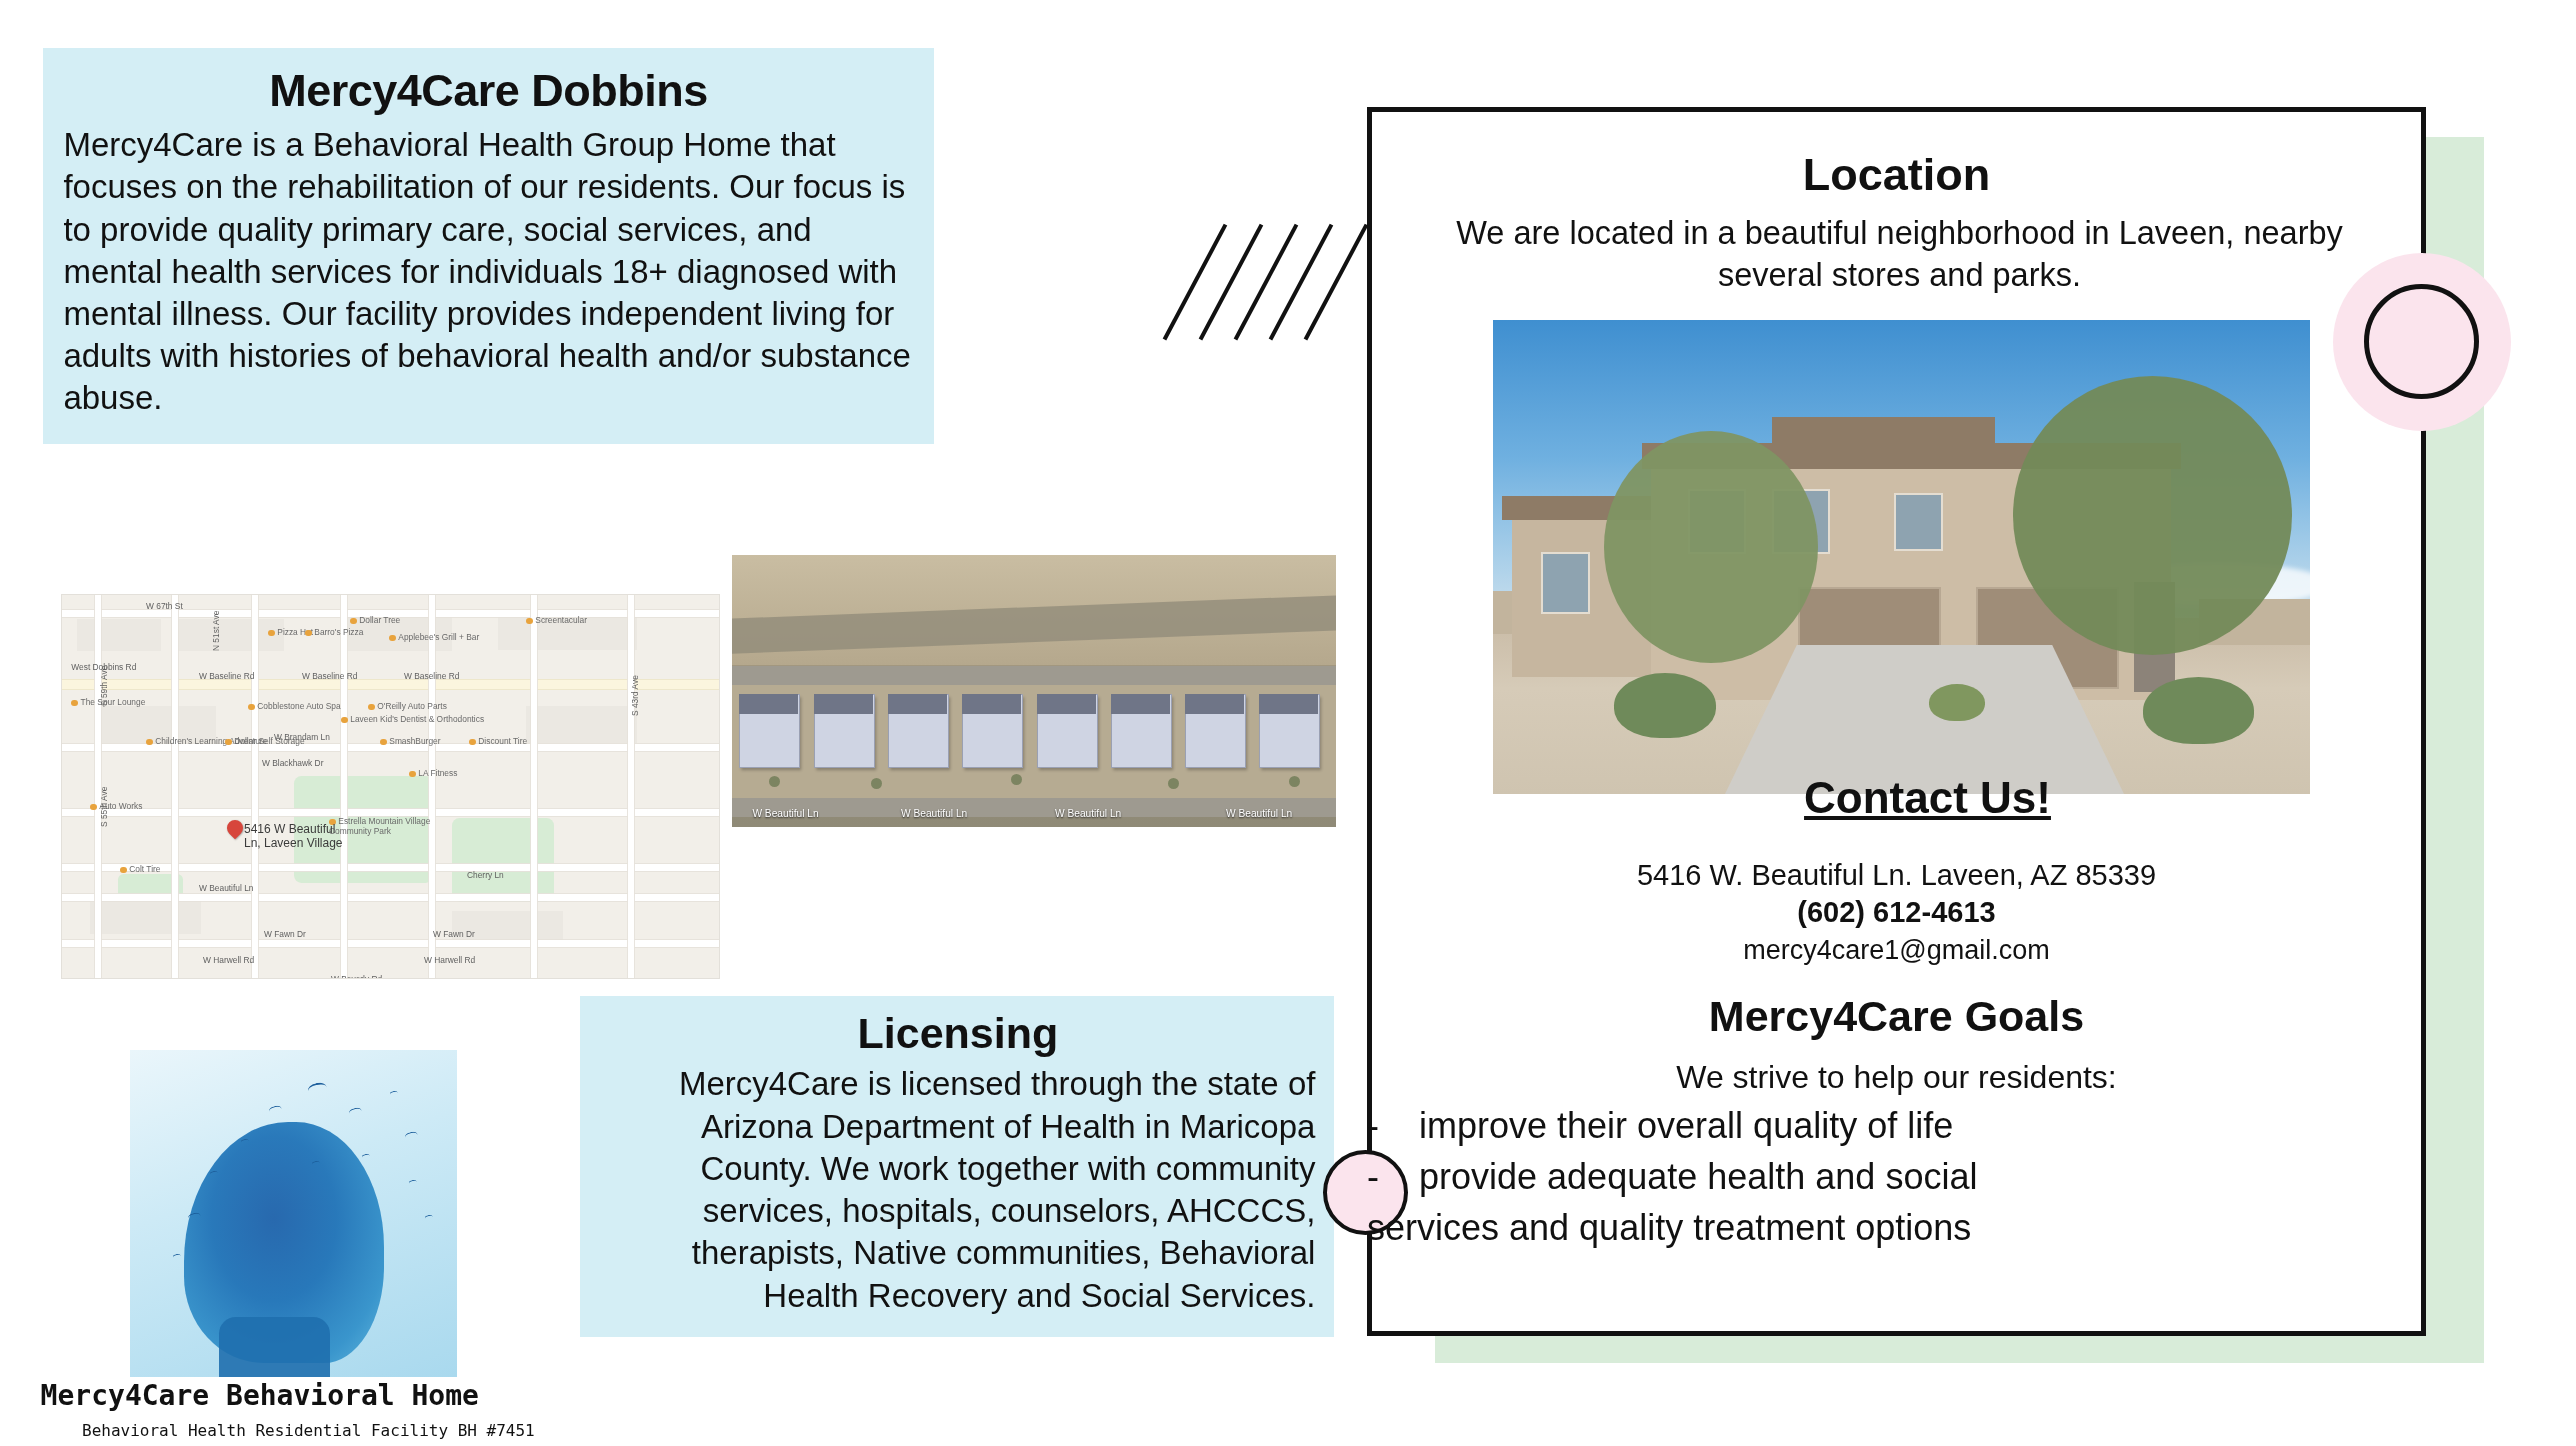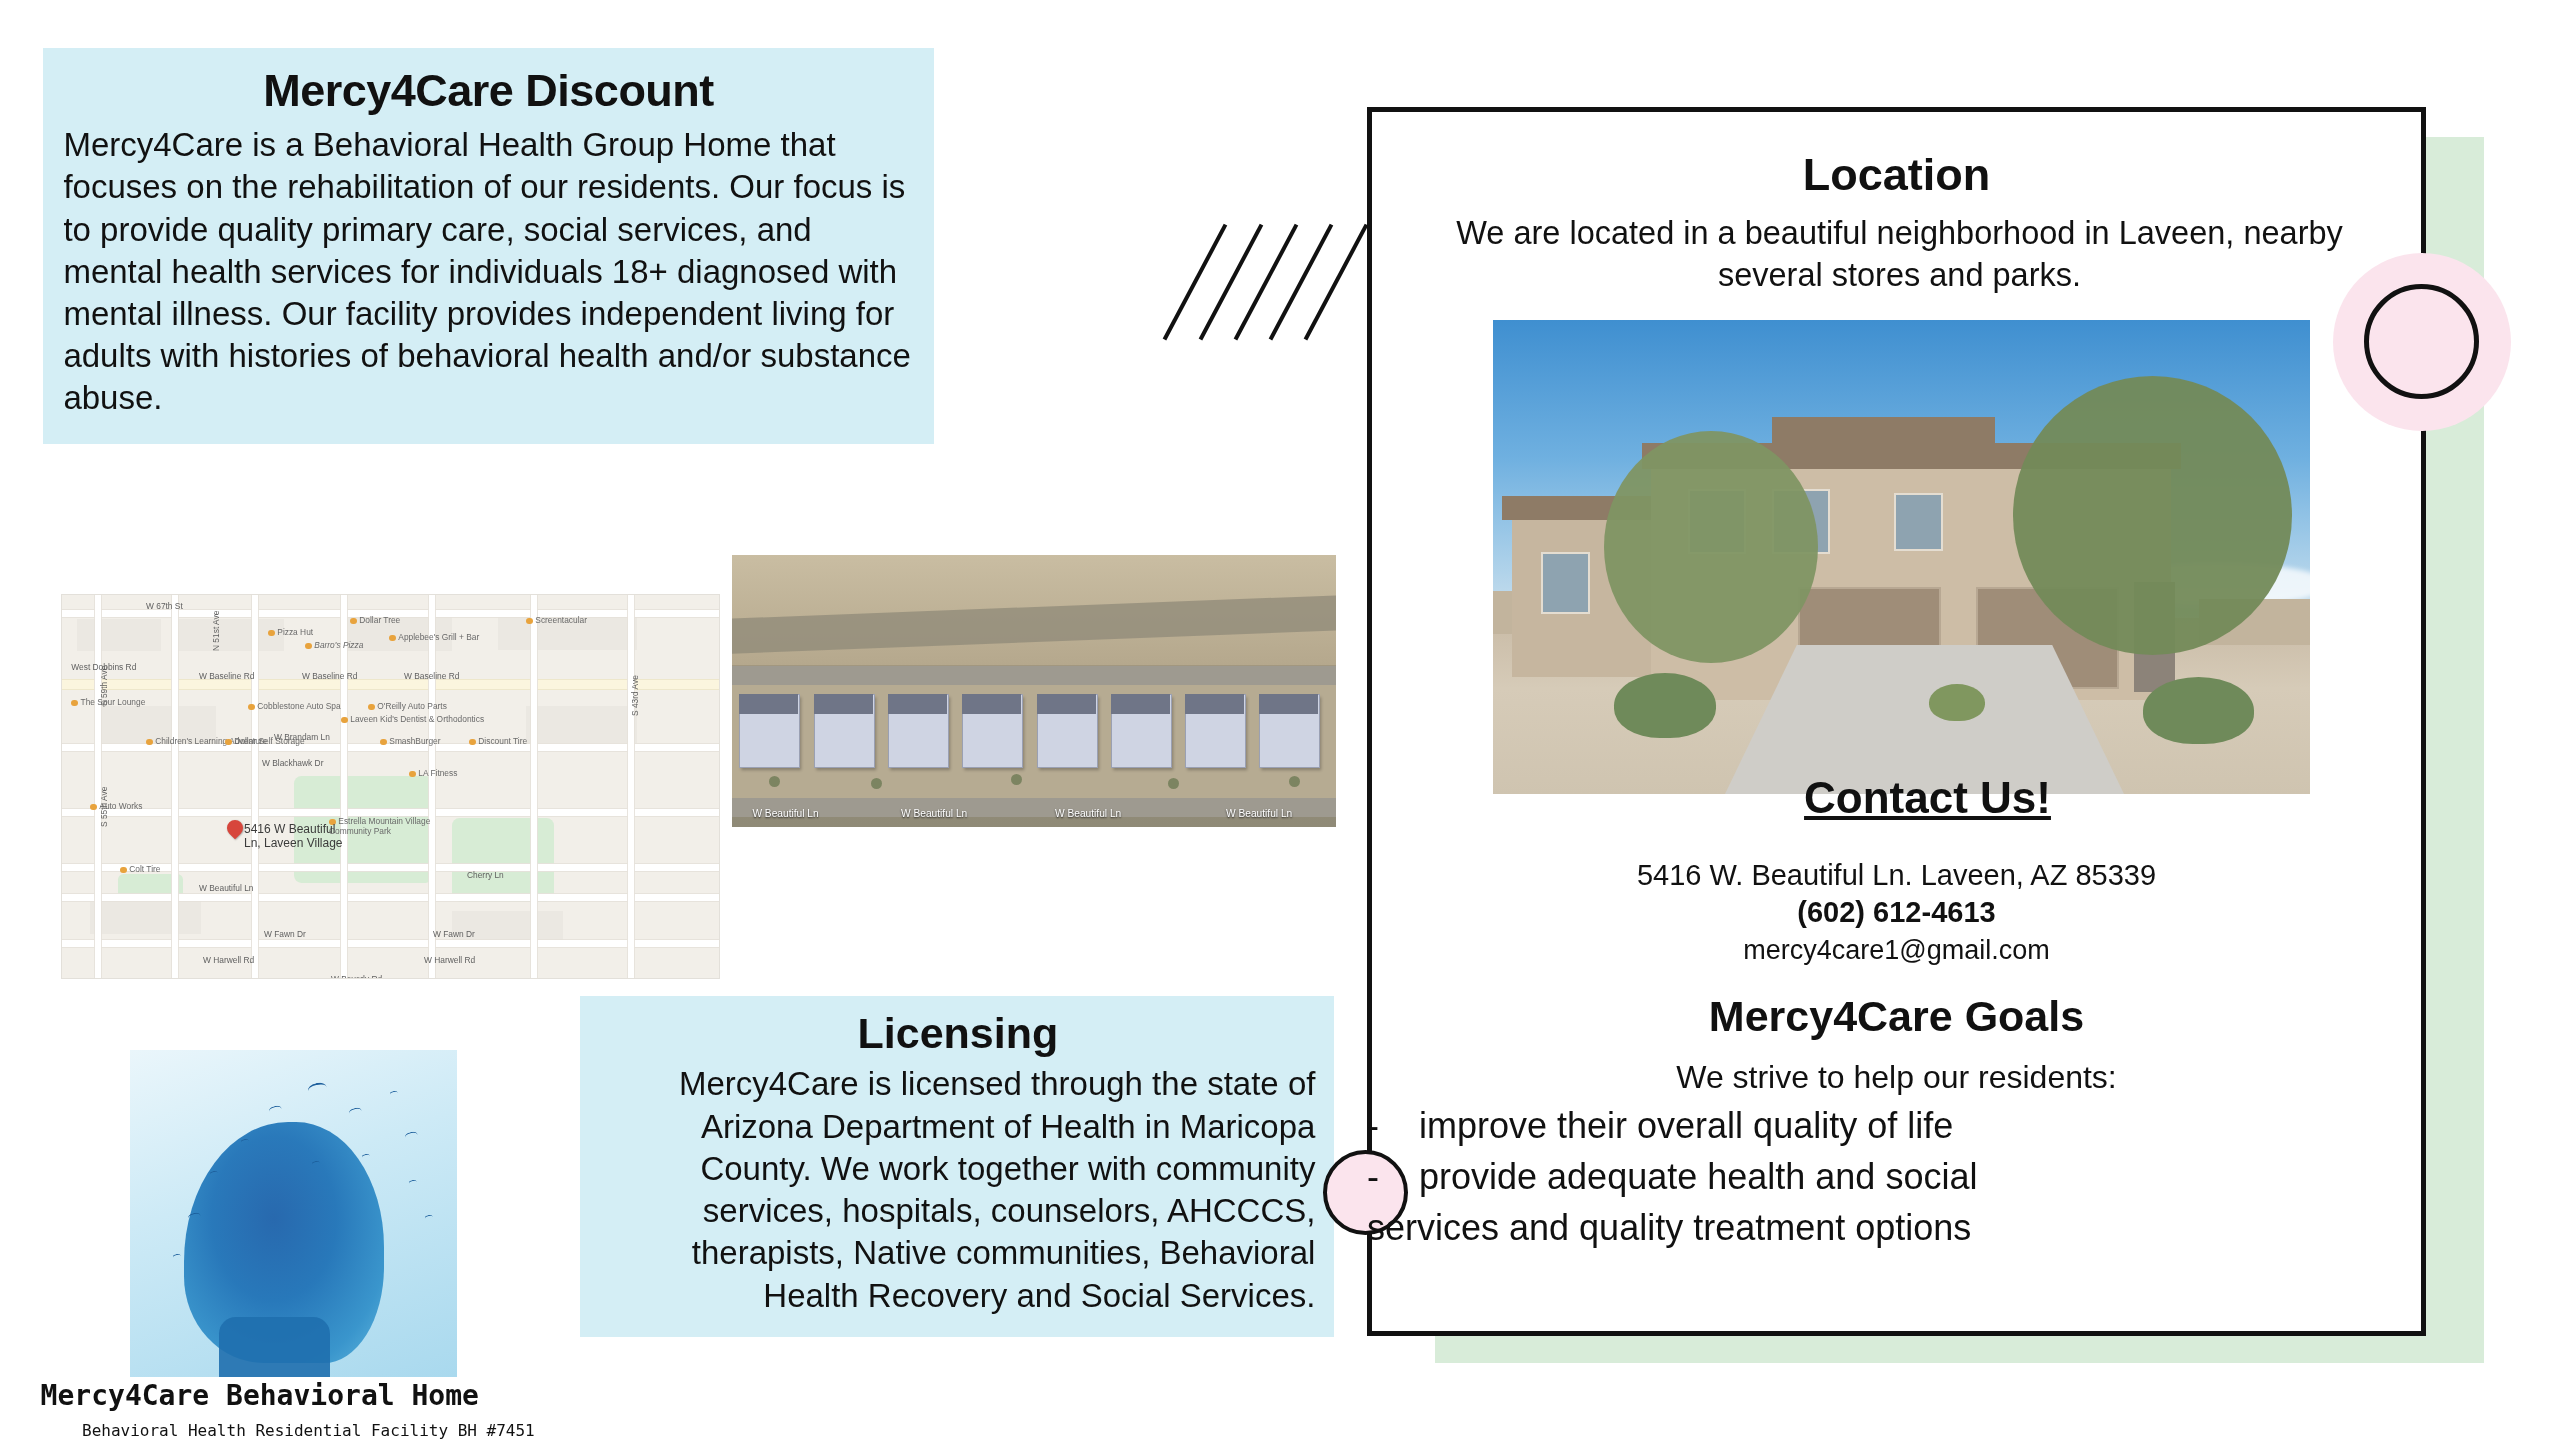--- a/index.html
+++ b/index.html
@@ -490,21 +490,21 @@
     width: 1059px;
     font-size: 36px;
     line-height: 1.42;
   }
   .goals-list div { white-space: pre; }
 </style>
 </head>
 <body>
 
 <div class="services-box">
-  <div class="services-title">Mercy4Care Discount</div>
+  <div class="services-title">Mercy4Care Dobbins</div>
   <div class="services-body">Mercy4Care is a Behavioral Health Group Home that focuses on the rehabilitation of our residents. Our focus is to provide quality primary care, social services, and mental health services for individuals 18+ diagnosed with mental illness. Our facility provides independent living for adults with histories of behavioral health and/or substance abuse.</div>
 </div>
 
 <div class="map-img">
   <div class="green" style="left:232px;top:181px;width:139px;height:107px;border-radius:7.4px;"></div>
   <div class="green" style="left:390px;top:223px;width:102px;height:84px;border-radius:7.4px;"></div>
   <div class="green" style="left:56px;top:279px;width:65px;height:37px;border-radius:5.6px;"></div>
 
   <div class="blk" style="left:15px;top:24px;width:84px;height:32px;"></div>
   <div class="blk" style="left:111px;top:24px;width:111px;height:32px;"></div>
@@ -544,21 +544,21 @@
   <div class="map-lbl" style="left:371px;top:334px;">W Fawn Dr</div>
   <div class="map-lbl" style="left:141px;top:360px;">W Harwell Rd</div>
   <div class="map-lbl" style="left:362px;top:360px;">W Harwell Rd</div>
   <div class="map-lbl" style="left:269px;top:379px;">W Beverly Rd</div>
   <div class="map-lbl" style="left:212px;top:137px;">W Brandam Ln</div>
   <div class="map-lbl" style="left:200px;top:163px;">W Blackhawk Dr</div>
   <div class="map-lbl" style="left:405px;top:275px;">Cherry Ln</div>
 
   <div class="map-poi" style="left:288px;top:20.4px;">Dollar Tree</div>
   <div class="map-poi" style="left:206px;top:32px;">Pizza Hut</div>
-  <div class="map-poi" style="left:243px;top:45px;font-style:italic;">Barro's Pizza</div>
+  <div class="map-poi" style="left:243px;top:32px;">Barro's Pizza</div>
   <div class="map-poi" style="left:327px;top:37px;">Applebee's Grill + Bar</div>
   <div class="map-poi" style="left:464px;top:20.4px;">Screentacular</div>
   <div class="map-poi" style="left:186px;top:106px;">Cobblestone Auto Spa</div>
   <div class="map-poi" style="left:306px;top:106px;">O'Reilly Auto Parts</div>
   <div class="map-poi" style="left:243px;top:119px;margin-left:36px;">Laveen Kid's Dentist &amp; Orthodontics</div>
   <div class="map-poi" style="left:9.3px;top:102px;">The Spur Lounge</div>
   <div class="map-poi" style="left:84px;top:141px;">Children's Learning Adventure</div>
   <div class="map-poi" style="left:163px;top:141px;">Dollar Self Storage</div>
   <div class="map-poi" style="left:318px;top:141px;">SmashBurger</div>
   <div class="map-poi" style="left:407px;top:141px;">Discount Tire</div>

